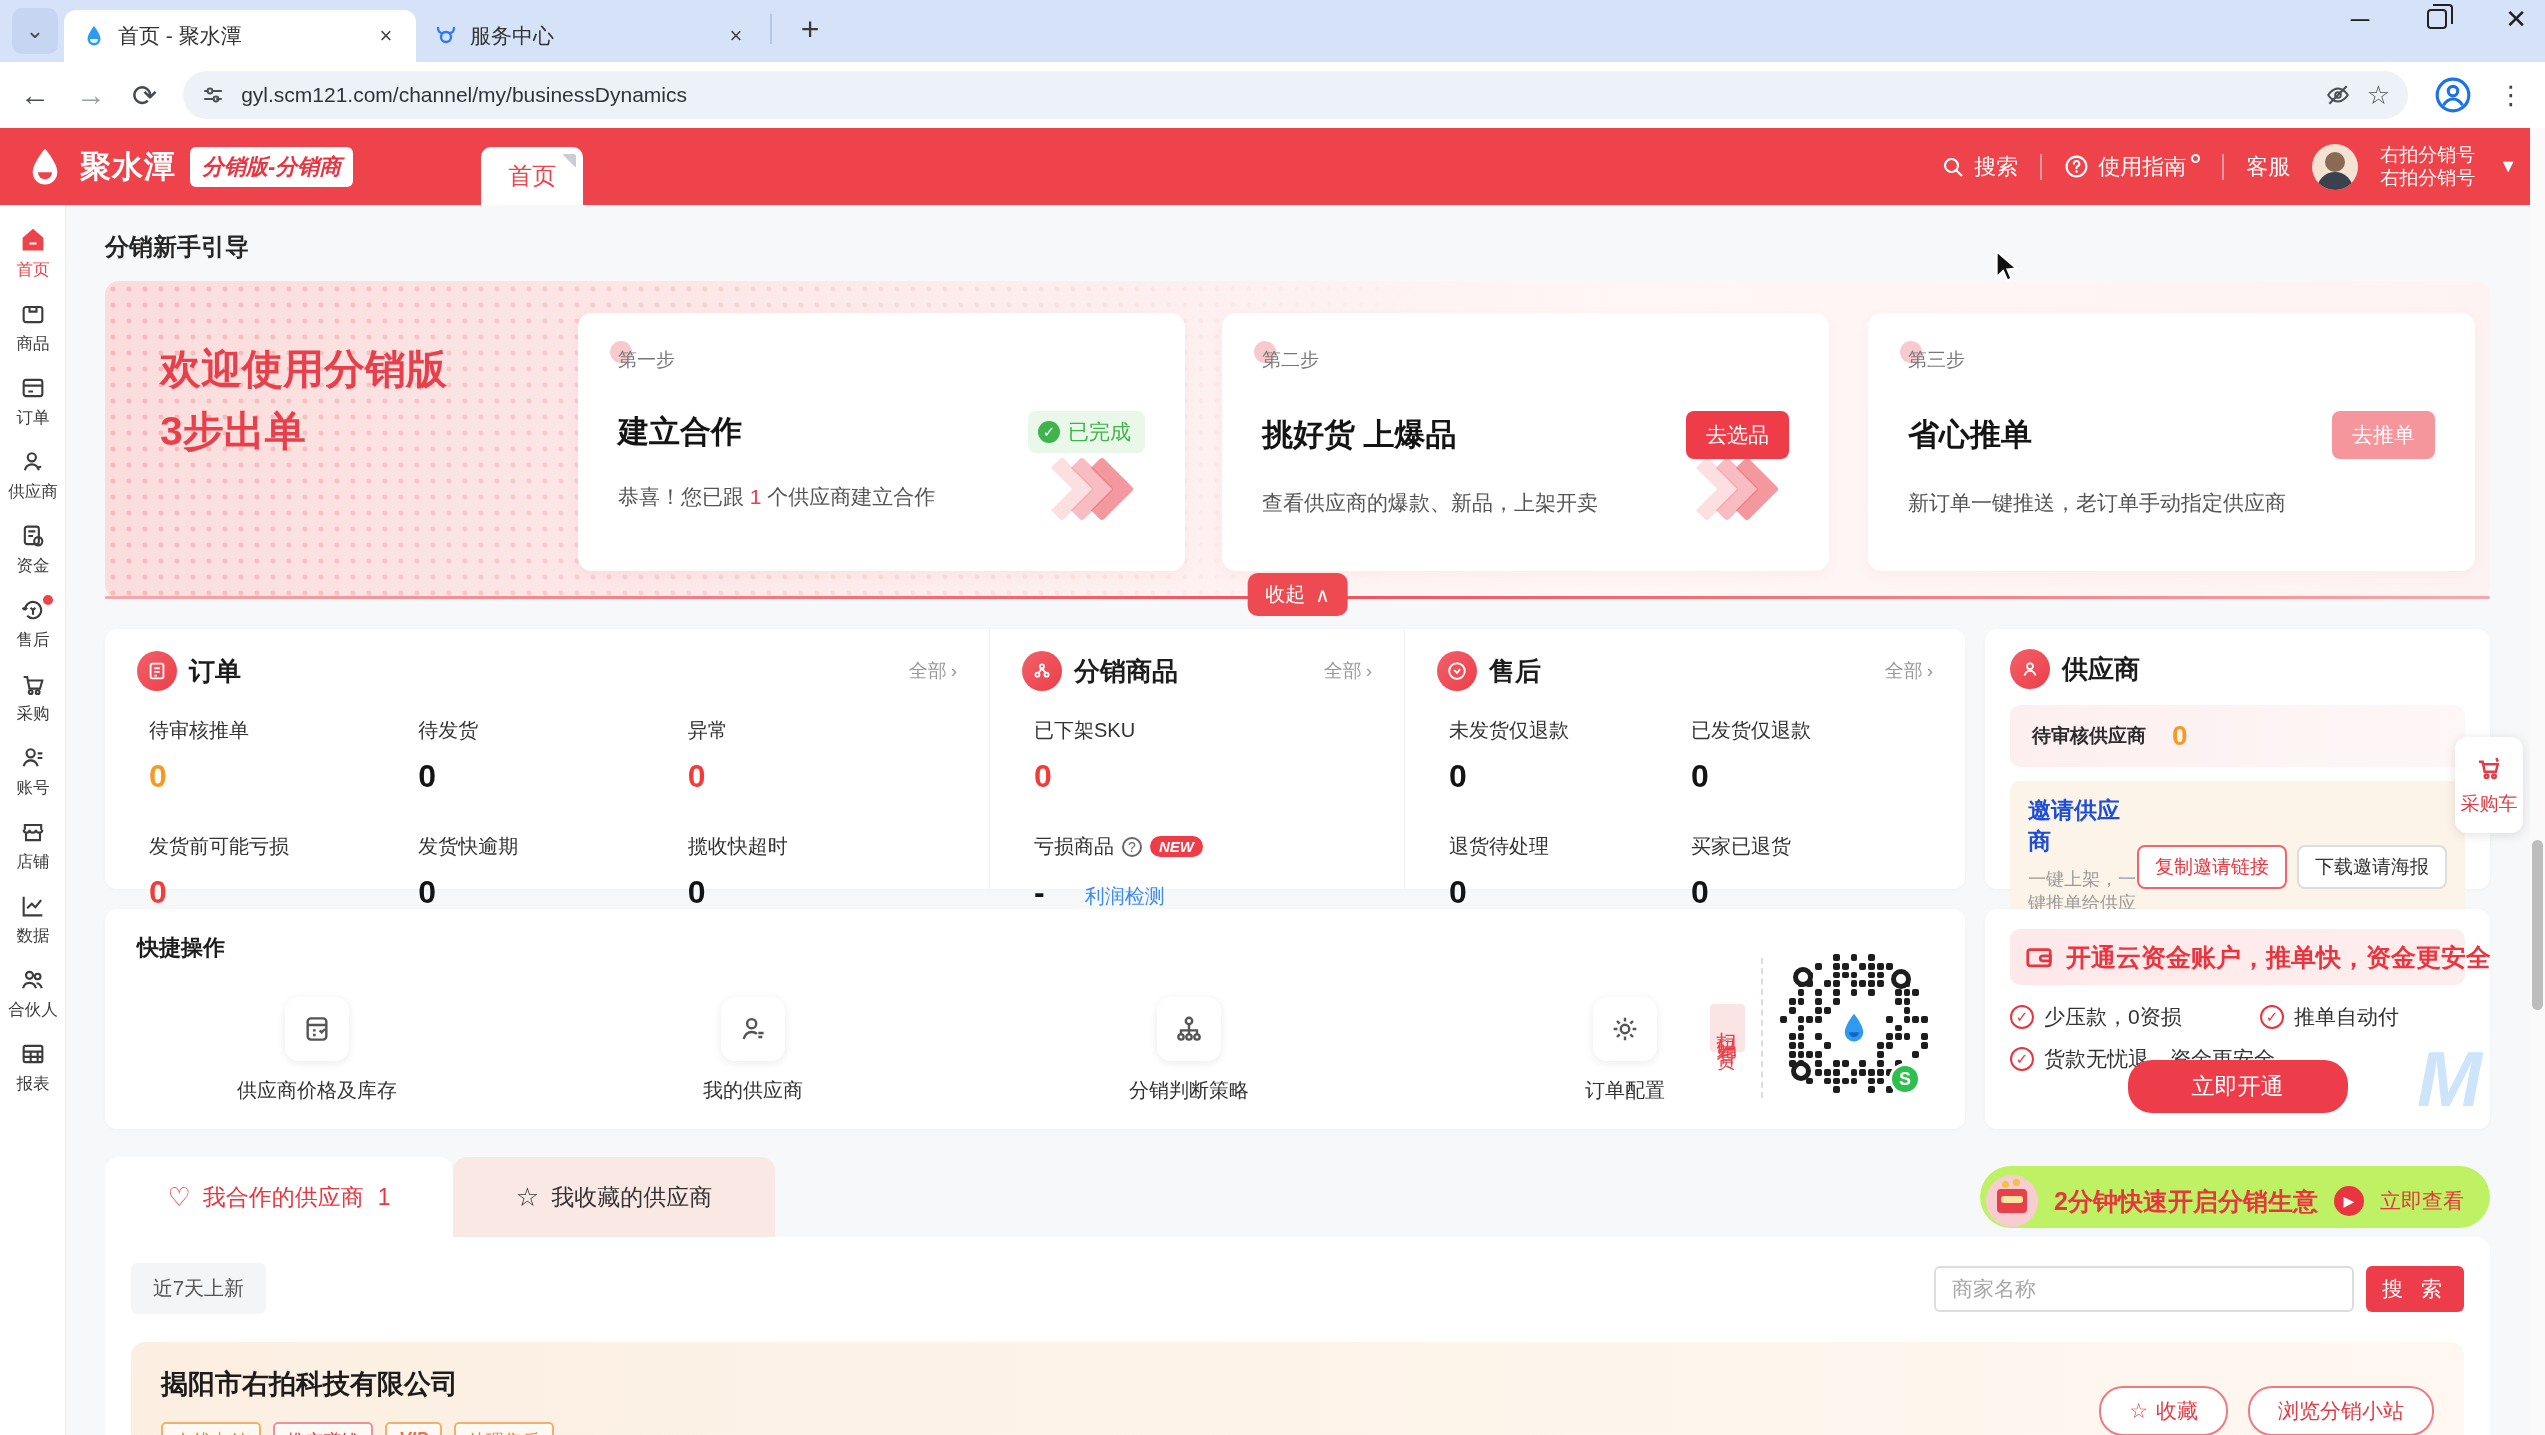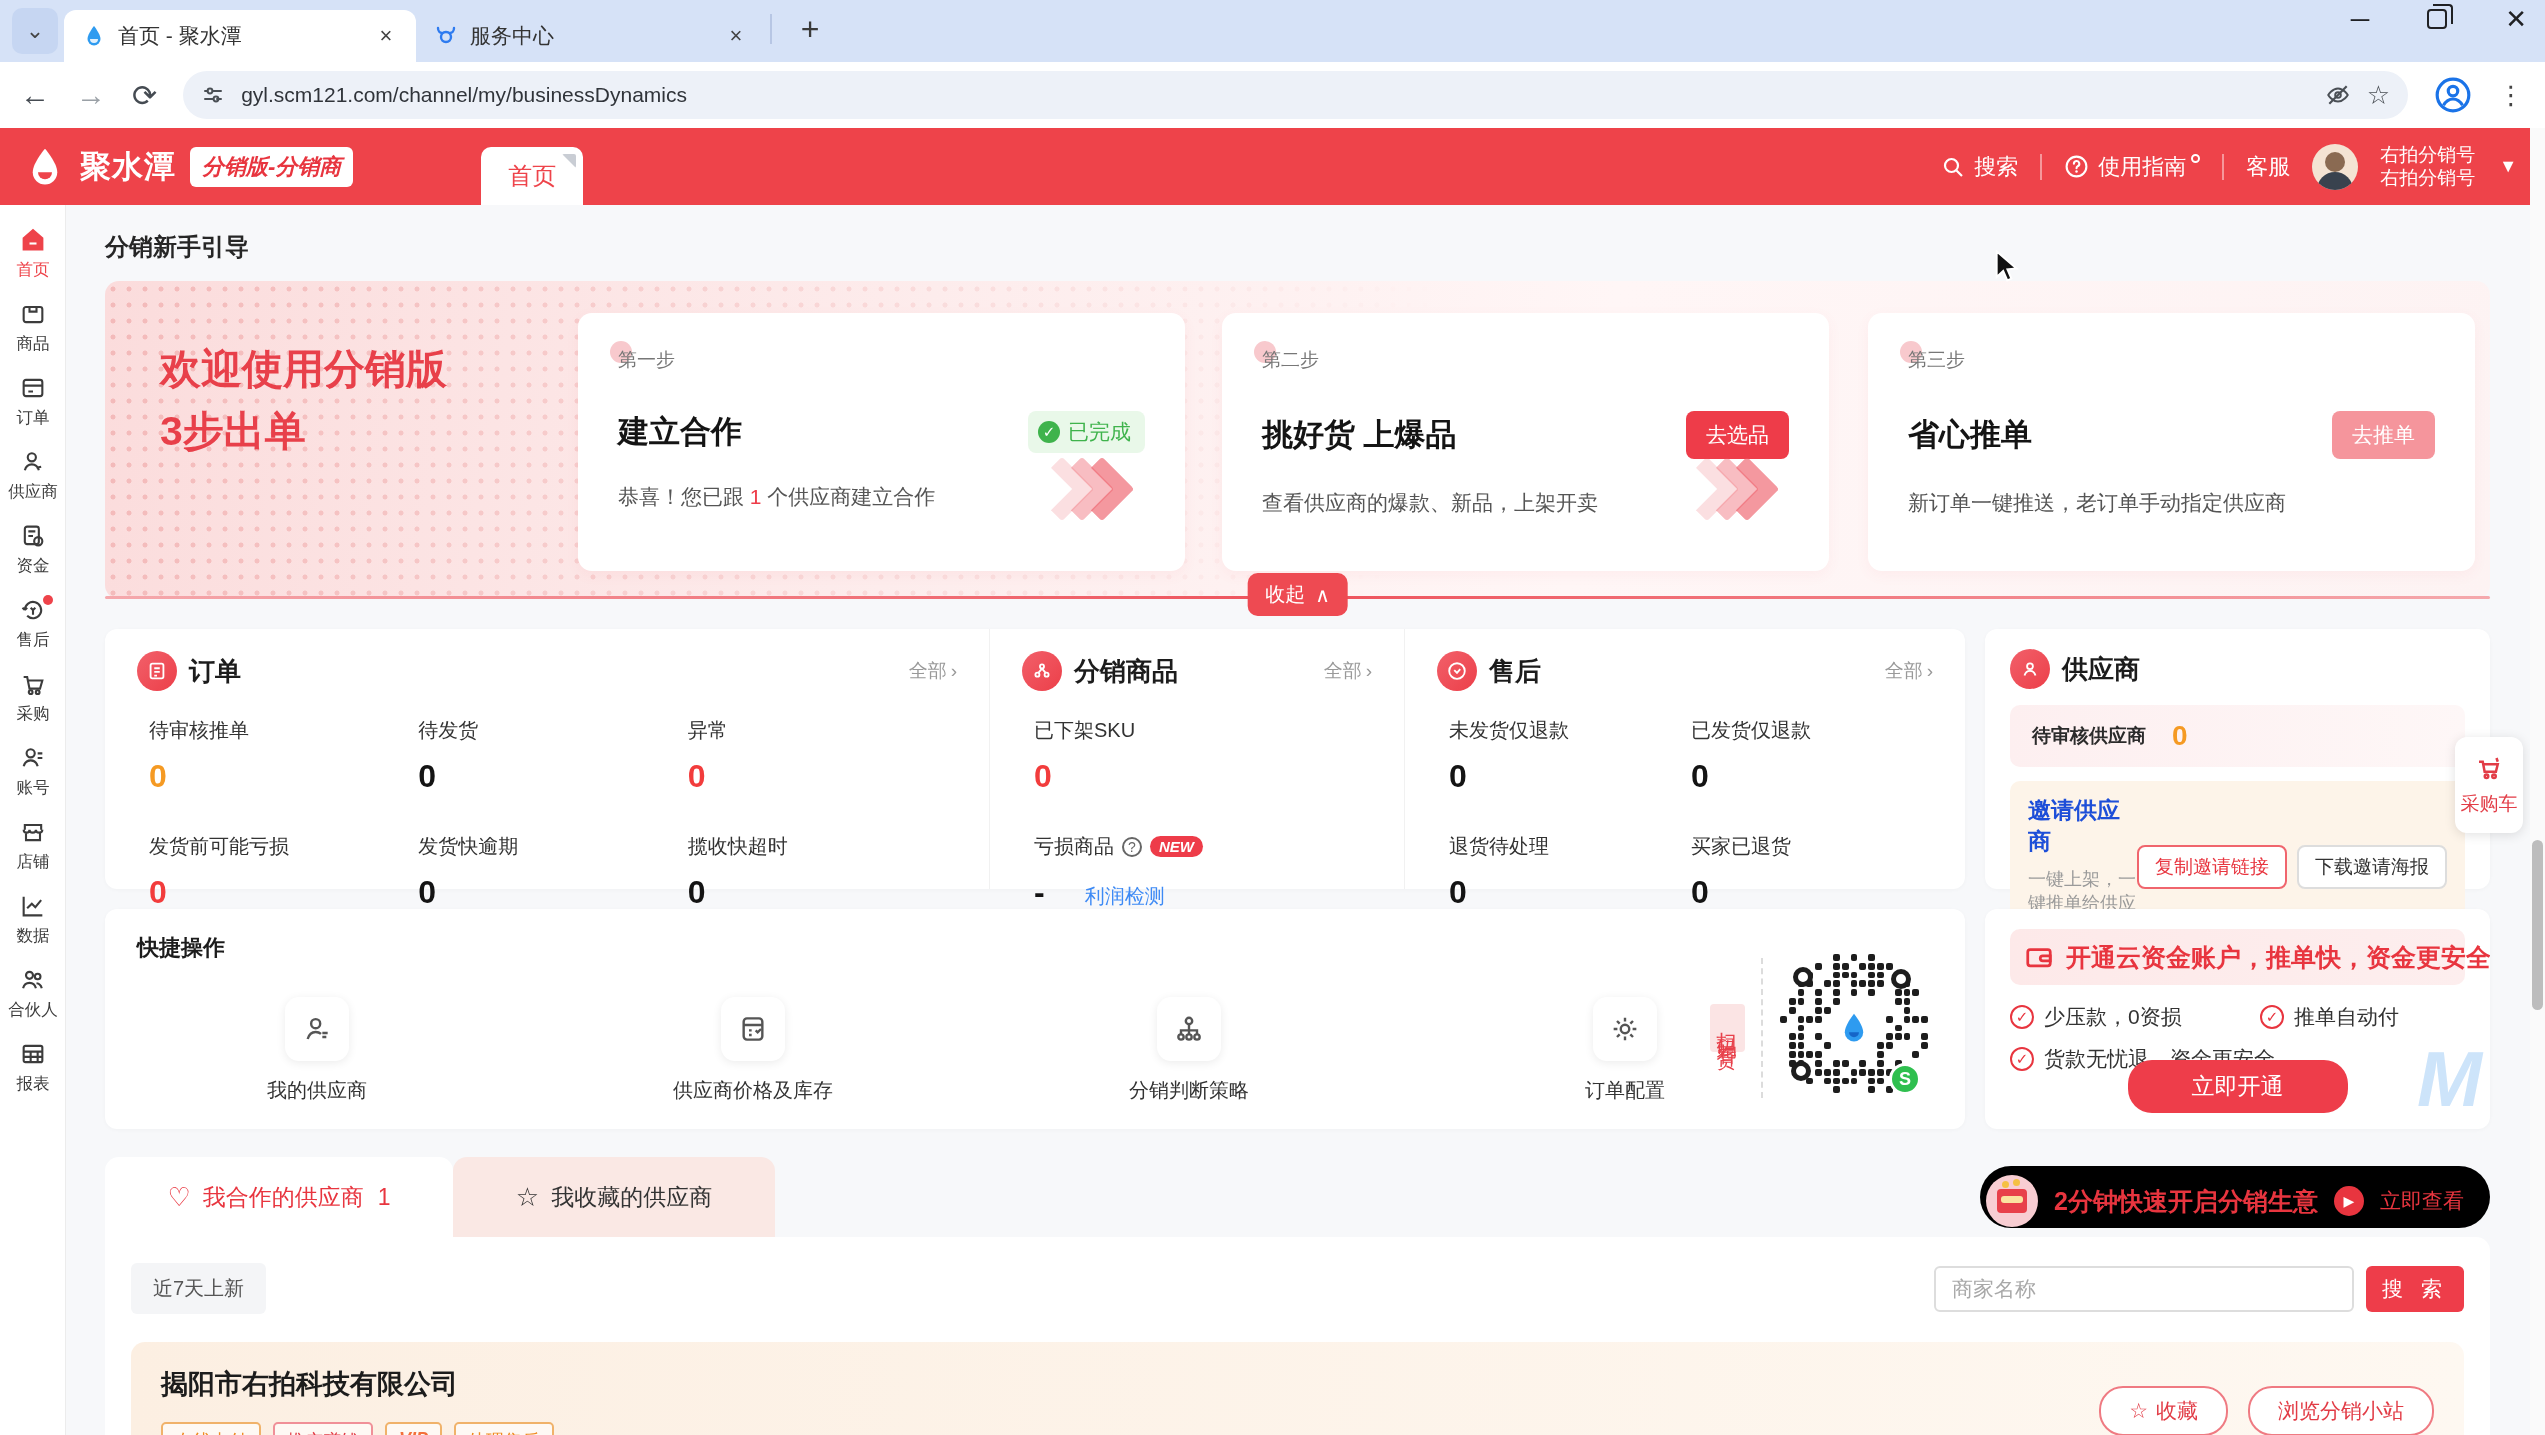--- a/index.html
+++ b/index.html
@@ -148,21 +148,21 @@
   .open-btn { position:absolute; left:50%; transform:translateX(-50%); bottom:16px; background:#ee3d4a; color:#fff; border:none; border-radius:24px; font-size:23px; padding:11px 64px; white-space:nowrap; }
   .mlogo { position:absolute; right:8px; bottom:4px; font-size:78px; font-weight:bold; color:#cde4fa; font-style:italic; }
 
   
   .tabs-row { display:flex; margin-top:28px; align-items:flex-end; height:80px; }
   .sup-tab { height:80px; border-radius:14px 14px 0 0; display:flex; align-items:center; justify-content:center; gap:12px; font-size:23px; }
   .sup-tab.active { width:348px; background:#fff; color:#e8353f; }
   .sup-tab.inactive { width:322px; background:#fae8e4; color:#333; }
   .heart-ic, .star-ic { font-size:26px; }
   .tab-count { margin-left:2px; }
-  .promo-pill { margin-left:auto; align-self:center; height:62px; background:#000000; border-radius:32px; display:flex; align-items:center; gap:16px; padding:8px 26px 0 6px; }
+  .promo-pill { margin-left:auto; align-self:center; height:62px; background:#bef264; border-radius:32px; display:flex; align-items:center; gap:16px; padding:8px 26px 0 6px; }
   .gift-circle { width:52px; height:52px; border-radius:50%; background:#f8cdd2; display:flex; align-items:center; justify-content:center; position:relative; }
   .gift-box { width:30px; height:24px; background:#e8404a; border-radius:4px; position:relative; }
   .gift-box::before { content:""; position:absolute; left:4px; top:7px; right:4px; height:7px; background:#fbe3a0; border-radius:3px; }
   .gift-box::after { content:""; position:absolute; top:-8px; left:5px; width:7px; height:7px; background:#f5c044; border-radius:50%; box-shadow:11px -2px 0 #f5c044; }
   .promo-text { color:#e8353f; font-size:25px; font-weight:bold; white-space:nowrap; }
   .play-c { width:30px; height:30px; border-radius:50%; background:#e8353f; color:#fff; font-size:14px; display:flex; align-items:center; justify-content:center; }
   .promo-cta { color:#e8353f; font-size:21px; white-space:nowrap; }
 
   
   .list-panel { background:#fff; border-radius:0 14px 0 0; height:260px; padding:26px; }
@@ -583,34 +583,34 @@
         </div>
       </section>
 
       <section class="quick-row">
         <div class="card quick-card">
           <div class="quick-title">快捷操作</div>
           <div class="qa-list">
             <div class="qa-item">
               <span class="qa-ic">
                   <svg viewBox="0 0 24 24">
+                    <rect x="5" y="4" width="14" height="16" rx="2.5"></rect>
+                    <path d="M5 9h14M9 13h2m-2 3.5h2M14 13l1.5 1.5L18 12"></path>
+                  </svg>
+                </span>
+              <span class="qa-label">供应商价格及库存</span>
+            </div>
+            <div class="qa-item">
+              <span class="qa-ic">
+                  <svg viewBox="0 0 24 24">
                     <circle cx="11" cy="8" r="3.4"></circle>
                     <path d="M5 19.5c1-3.6 3-5.3 6-5.3 1.6 0 3 .5 4 1.4M16 15h4M16 18h3"></path>
                   </svg>
                 </span>
               <span class="qa-label">我的供应商</span>
-            </div>
-            <div class="qa-item">
-              <span class="qa-ic">
-                  <svg viewBox="0 0 24 24">
-                    <rect x="5" y="4" width="14" height="16" rx="2.5"></rect>
-                    <path d="M5 9h14M9 13h2m-2 3.5h2M14 13l1.5 1.5L18 12"></path>
-                  </svg>
-                </span>
-              <span class="qa-label">供应商价格及库存</span>
             </div>
             <div class="qa-item">
               <span class="qa-ic">
                   <svg viewBox="0 0 24 24">
                     <circle cx="12" cy="6" r="2.4"></circle>
                     <circle cx="6" cy="18" r="2"></circle>
                     <circle cx="12" cy="18" r="2"></circle>
                     <circle cx="18" cy="18" r="2"></circle>
                     <path d="M12 8.5V13M12 13H6v3m6-3h6v3m-6-3v3"></path>
                   </svg>

